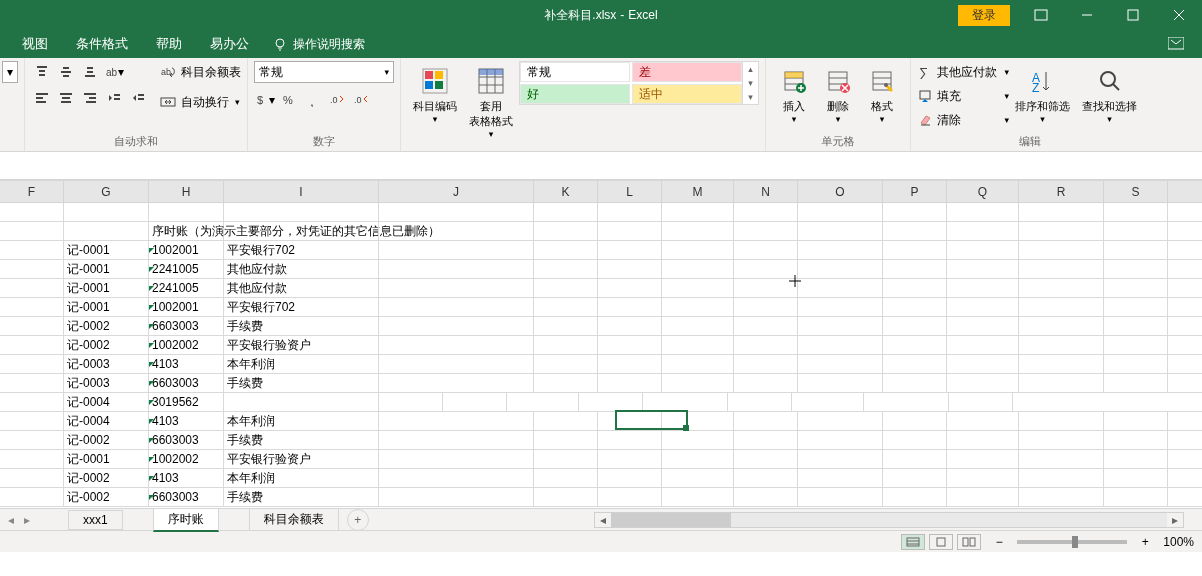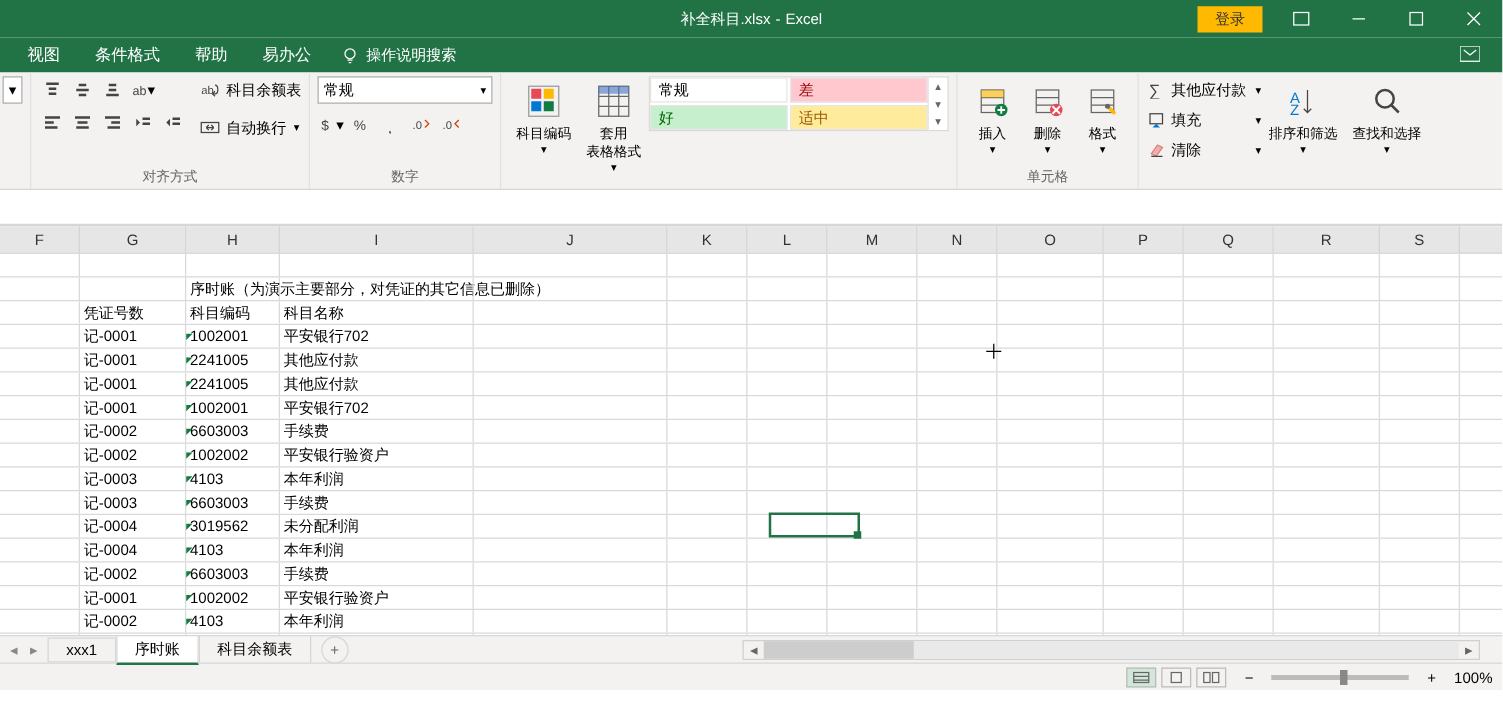--- a/index.html
+++ b/index.html
@@ -71,21 +71,21 @@
 
 .active-cell { position: absolute; border: 2px solid #217346; pointer-events: none; left: 615px; top: 229px; width: 73px; height: 20px; }
 .active-cell::after { content: ''; position: absolute; right: -3px; bottom: -3px; width: 6px; height: 6px; background: #217346; }
 
 
 .note-text { position: absolute; left: 628px; top: 79px; width: 358px; font-size: 13px; line-height: 18px; color: #000; }
 
 
 .sheet-bar { height: 22px; background: #f3f2f1; border-top: 1px solid #d6d6d6; display: flex; align-items: center; }
 .sheet-nav { display: flex; align-items: center; padding: 0 8px; gap: 10px; color: #888; }
-.sheet-tab { padding: 2px 14px; border: 1px solid #d6d6d6; background: #f3f2f1; font-size: 12px; }
+.sheet-tab { padding: 2px 14px; border: 1px solid #d6d6d6; background: #f3f2f1; font-size: 12px; margin-left: 30px; }
 .sheet-tab.active { background: #fff; border-bottom: 2px solid #217346; }
 .sheet-add { width: 22px; height: 22px; display: flex; align-items: center; justify-content: center; color: #666; border: 1px solid #d6d6d6; border-radius: 50%; margin-left: 8px; }
 .hscroll-spacer { flex: 1; }
 .hscroll { width: 590px; height: 16px; background: #f3f2f1; display: flex; align-items: center; border: 1px solid #d0d0d0; margin-right: 18px; }
 .hscroll-btn { width: 16px; display: flex; align-items: center; justify-content: center; color: #666; }
 .hscroll-track { flex: 1; background: #e9e9e9; height: 14px; position: relative; }
 .hscroll-thumb { position: absolute; left: 0; width: 120px; height: 14px; background: #cdcdcd; }
 
 
 .status-bar { height: 22px; background: #f3f2f1; border-top: 1px solid #d6d6d6; display: flex; align-items: center; justify-content: flex-end; padding: 0 8px; gap: 10px; }
@@ -251,21 +251,21 @@
                 <rect x="1" y="3" width="14" height="8" fill="none" stroke="#444"></rect>
                 <line x1="5" y1="7" x2="11" y2="7" stroke="#444"></line>
                 <path d="M5 7 L7 5 M5 7 L7 9 M11 7 L9 5 M11 7 L9 9" stroke="#444"></path>
               </svg>
             </span>
           <span>自动换行</span>
           <span style="font-size:9px;margin-left:4px;">▾</span>
         </div>
       </div>
     </div>
-    <div class="ribbon-group-label">对齐方式</div>
+    <div class="ribbon-group-label">自动求和</div>
   </div>
 
   <div class="ribbon-group">
     <div class="ribbon-body">
       <div class="r-col" style="gap:6px;">
         <div class="combo" style="width:140px;">
           <span>常规</span>
           <span style="margin-left:auto;font-size:9px;">▾</span>
         </div>
         <div class="r-row">
@@ -442,20 +442,21 @@
         <div class="big-ico">
             <svg width="26" height="26">
               <circle cx="11" cy="11" r="7" fill="none" stroke="#444" stroke-width="2"></circle>
               <line x1="16" y1="16" x2="22" y2="22" stroke="#444" stroke-width="2"></line>
             </svg>
           </div>
         <div class="bi-label">查找和选择</div>
         <span style="font-size:9px;">▾</span>
       </div>
     </div>
+    <div class="ribbon-group-label">编辑</div>
   </div>
 </div>
 
 <div style="height:28px;border-bottom:1px solid #d6d6d6;"></div>
 
 <div class="grid-wrap">
 
   <div class="grid-hdr-row" id="col-hdrs">
       <div class="col-hdr" style="width: 64px;">F</div>
       <div class="col-hdr" style="width: 85px;">G</div>
@@ -500,36 +501,20 @@
         <div class="cell c-M" style="position: relative;"></div>
         <div class="cell c-N" style="position: relative;"></div>
         <div class="cell c-O" style="position: relative;"></div>
         <div class="cell c-P" style="position: relative;"></div>
         <div class="cell c-Q" style="position: relative;"></div>
         <div class="cell c-R" style="position: relative;"></div>
         <div class="cell c-S" style="position: relative;"></div>
       </div>
       <div class="grid-row">
         <div class="cell c-F" style="position: relative;"></div>
-        <div class="cell c-G" style="position: relative;">凭证号数</div>
-        <div class="cell c-H" style="position: relative;">科目编码</div>
-        <div class="cell c-I" style="position: relative;">科目名称</div>
-        <div class="cell c-J" style="position: relative;"></div>
-        <div class="cell c-K" style="position: relative;"></div>
-        <div class="cell c-L" style="position: relative;"></div>
-        <div class="cell c-M" style="position: relative;"></div>
-        <div class="cell c-N" style="position: relative;"></div>
-        <div class="cell c-O" style="position: relative;"></div>
-        <div class="cell c-P" style="position: relative;"></div>
-        <div class="cell c-Q" style="position: relative;"></div>
-        <div class="cell c-R" style="position: relative;"></div>
-        <div class="cell c-S" style="position: relative;"></div>
-      </div>
-      <div class="grid-row">
-        <div class="cell c-F" style="position: relative;"></div>
         <div class="cell c-G" style="position: relative;">记-0001</div>
         <div class="cell c-H marked" style="position: relative;">1002001</div>
         <div class="cell c-I" style="position: relative;">平安银行702</div>
         <div class="cell c-J" style="position: relative;"></div>
         <div class="cell c-K" style="position: relative;"></div>
         <div class="cell c-L" style="position: relative;"></div>
         <div class="cell c-M" style="position: relative;"></div>
         <div class="cell c-N" style="position: relative;"></div>
         <div class="cell c-O" style="position: relative;"></div>
         <div class="cell c-P" style="position: relative;"></div>
@@ -646,21 +631,20 @@
         <div class="cell c-O" style="position: relative;"></div>
         <div class="cell c-P" style="position: relative;"></div>
         <div class="cell c-Q" style="position: relative;"></div>
         <div class="cell c-R" style="position: relative;"></div>
         <div class="cell c-S" style="position: relative;"></div>
       </div>
       <div class="grid-row">
         <div class="cell c-F" style="position: relative;"></div>
         <div class="cell c-G" style="position: relative;">记-0004</div>
         <div class="cell c-H marked" style="position: relative;">3019562</div>
-        <div class="cell c-I" style="position: relative;">未分配利润</div>
         <div class="cell c-J" style="position: relative;"></div>
         <div class="cell c-K" style="position: relative;"></div>
         <div class="cell c-L" style="position: relative;"></div>
         <div class="cell c-M" style="position: relative;"></div>
         <div class="cell c-N" style="position: relative;"></div>
         <div class="cell c-O" style="position: relative;"></div>
         <div class="cell c-P" style="position: relative;"></div>
         <div class="cell c-Q" style="position: relative;"></div>
         <div class="cell c-R" style="position: relative;"></div>
         <div class="cell c-S" style="position: relative;"></div>

